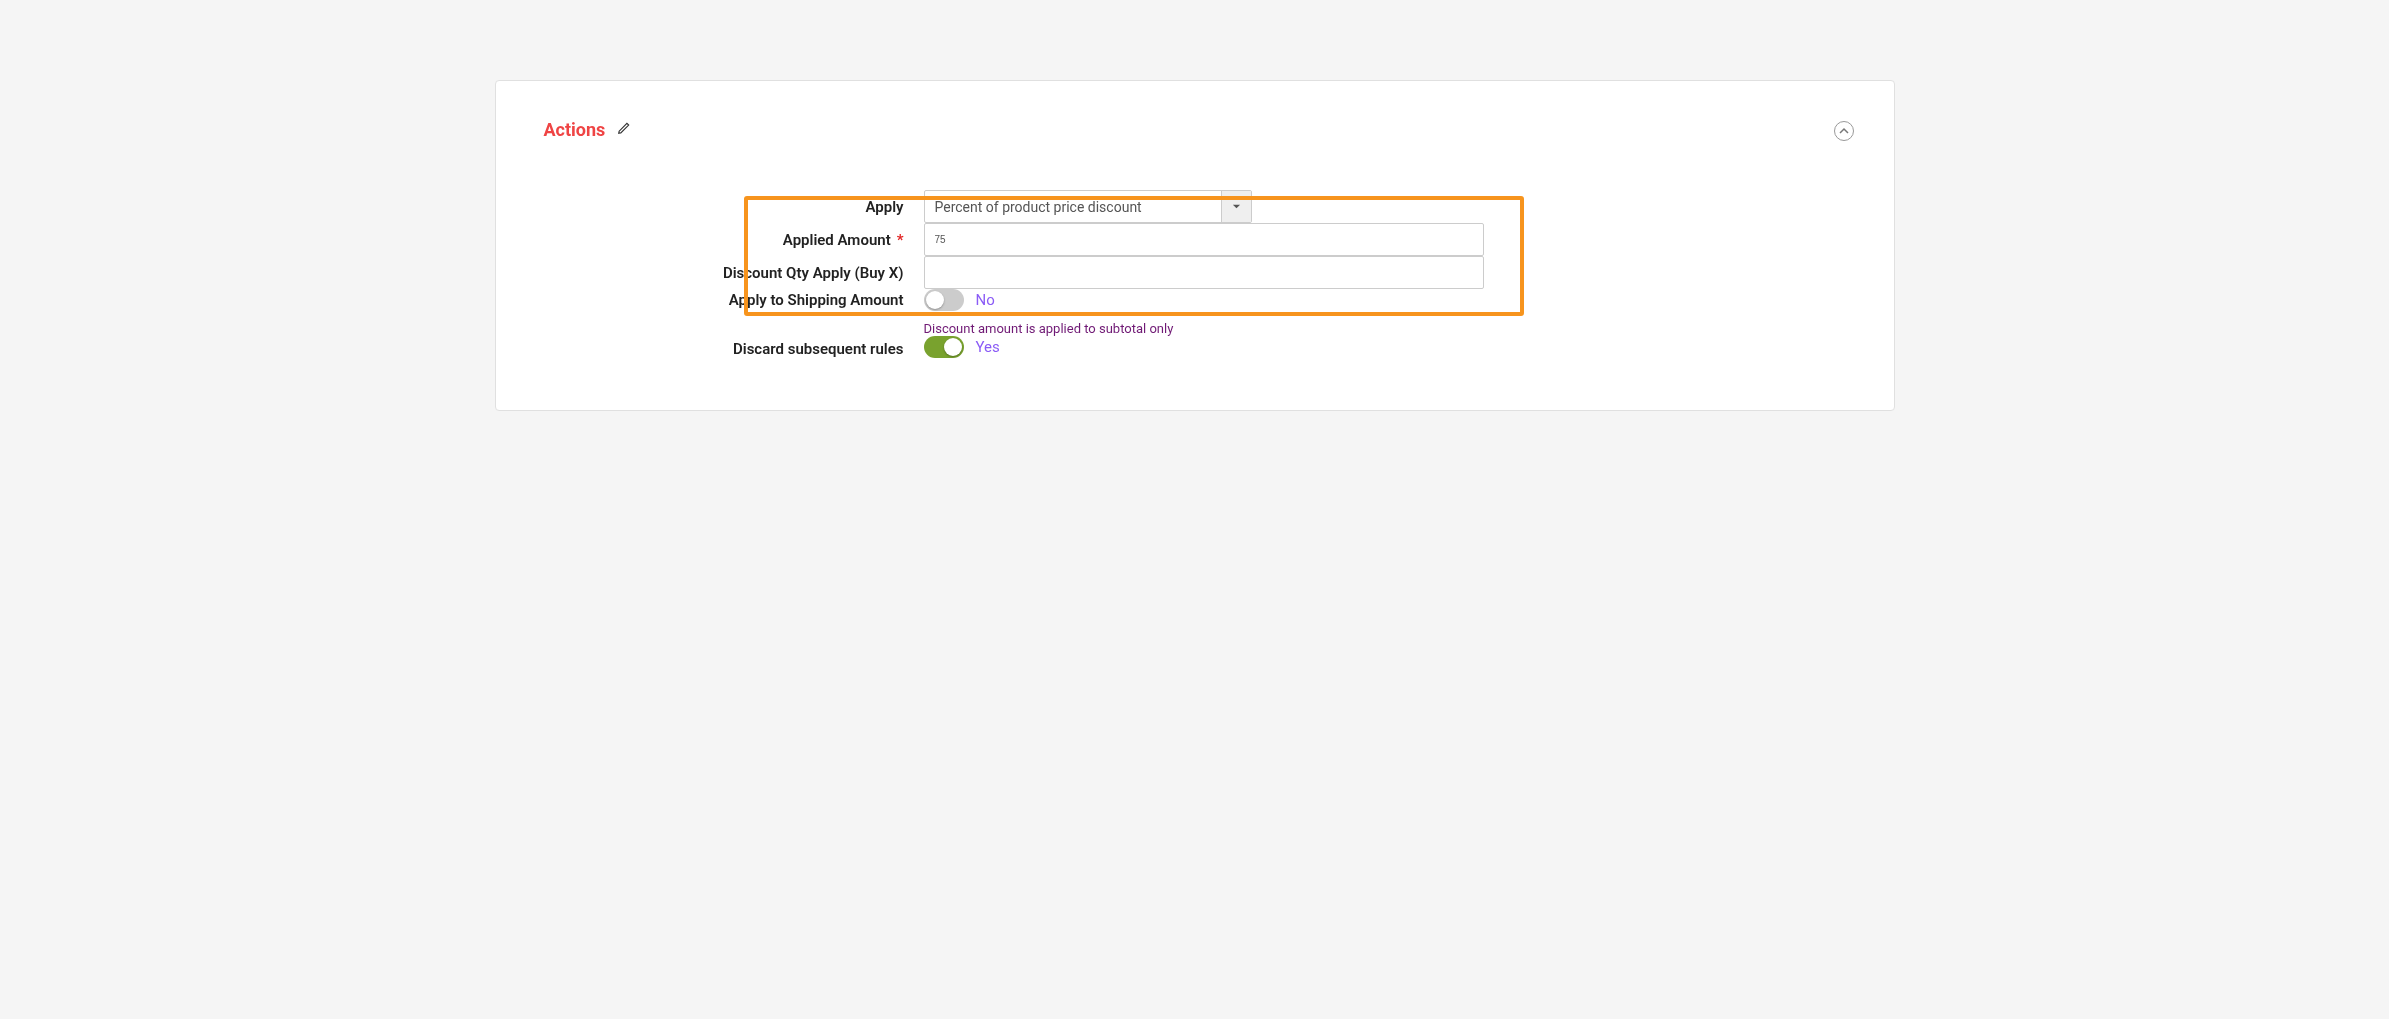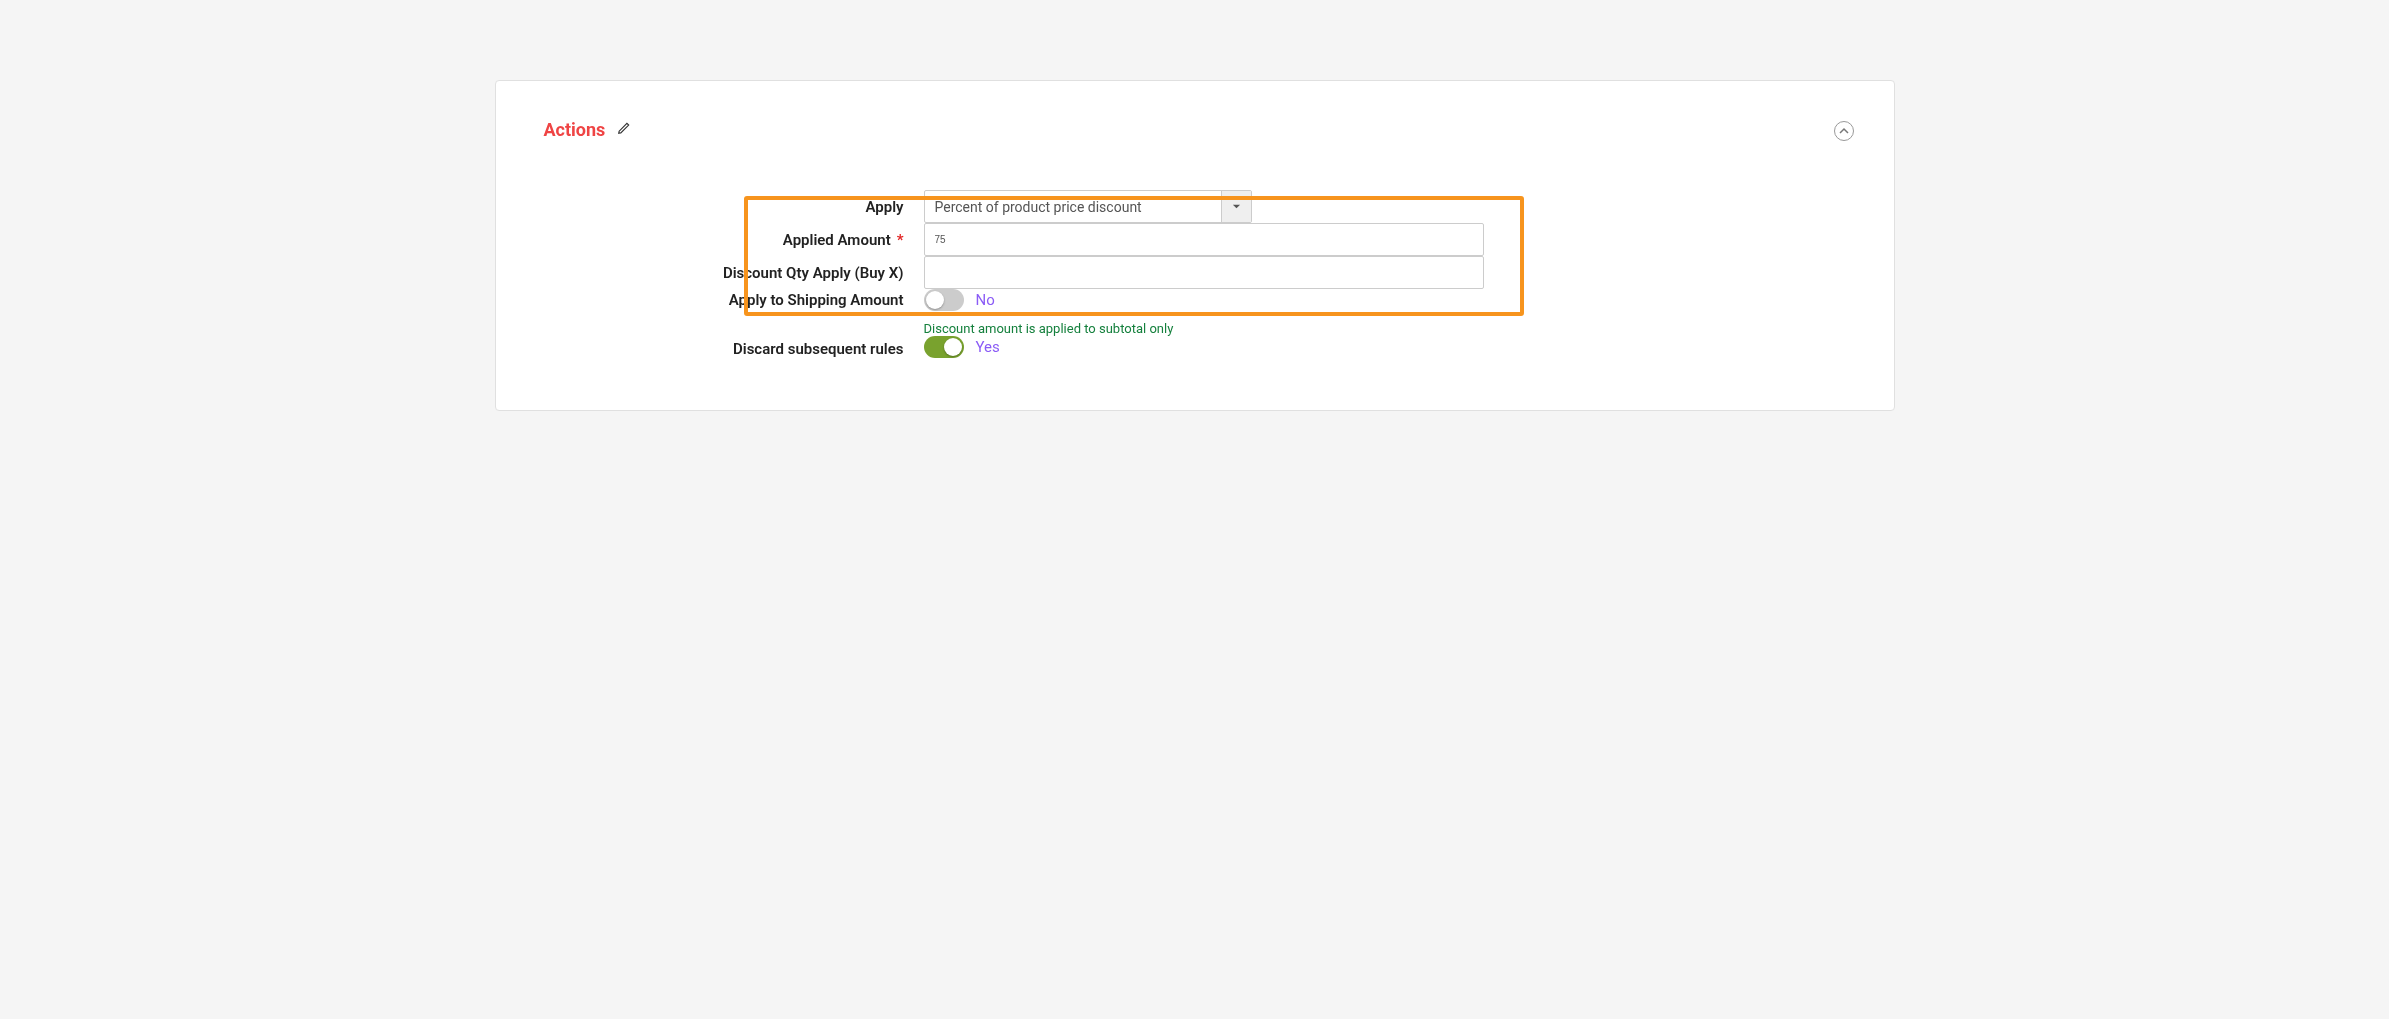--- a/index.html
+++ b/index.html
@@ -114,21 +114,21 @@
     }
     .switch .knob{
       position:absolute;top:2px;left:2px;width:18px;height:18px;border-radius:50%;
       background:#fff;box-shadow:0 1px 2px rgba(0,0,0,.3);
       transition:left .15s;
     }
     .switch.on{background:#79a22e;}
     .switch.on .knob{left:20px;}
     .toggle-label{color:#8b5cf6;}
     .help-text{
-      font-size:13px;color:#15803d;margin-top:6px;
+      font-size:13px;color:#701a75;margin-top:6px;
     }
   </style>
 </head>
 <body>
 
 <div class="panel">
 
   <div class="panel-header">
     <span class="panel-title">Actions</span>
     <span>

